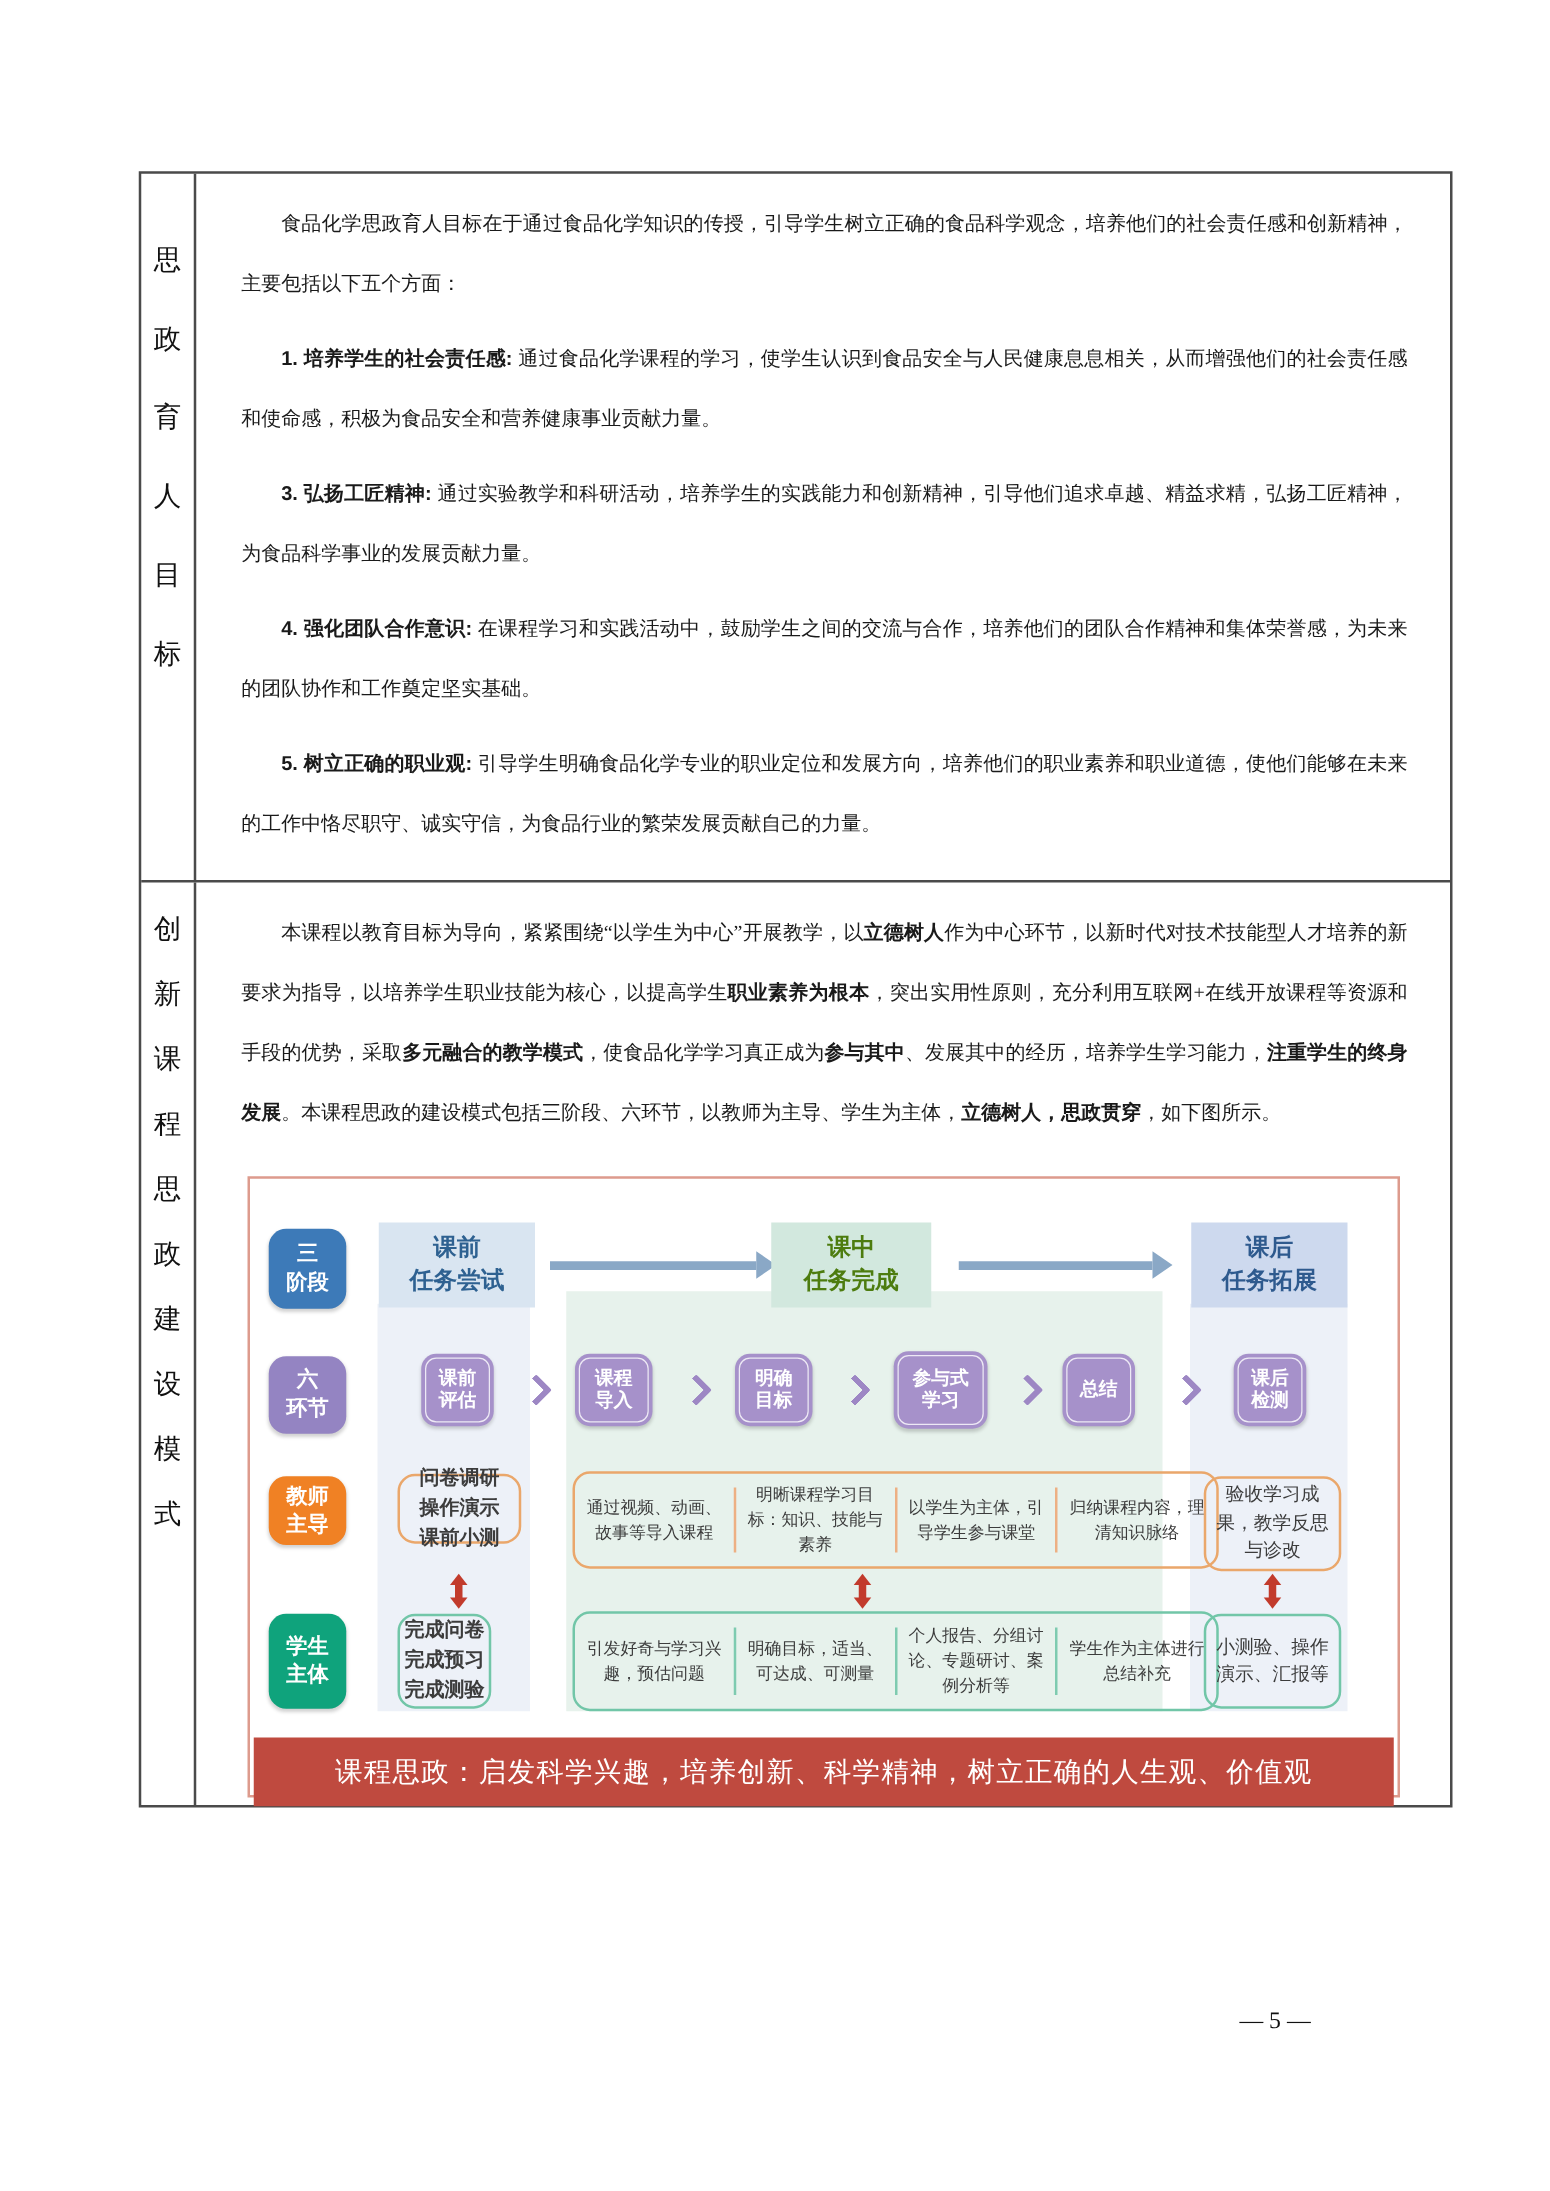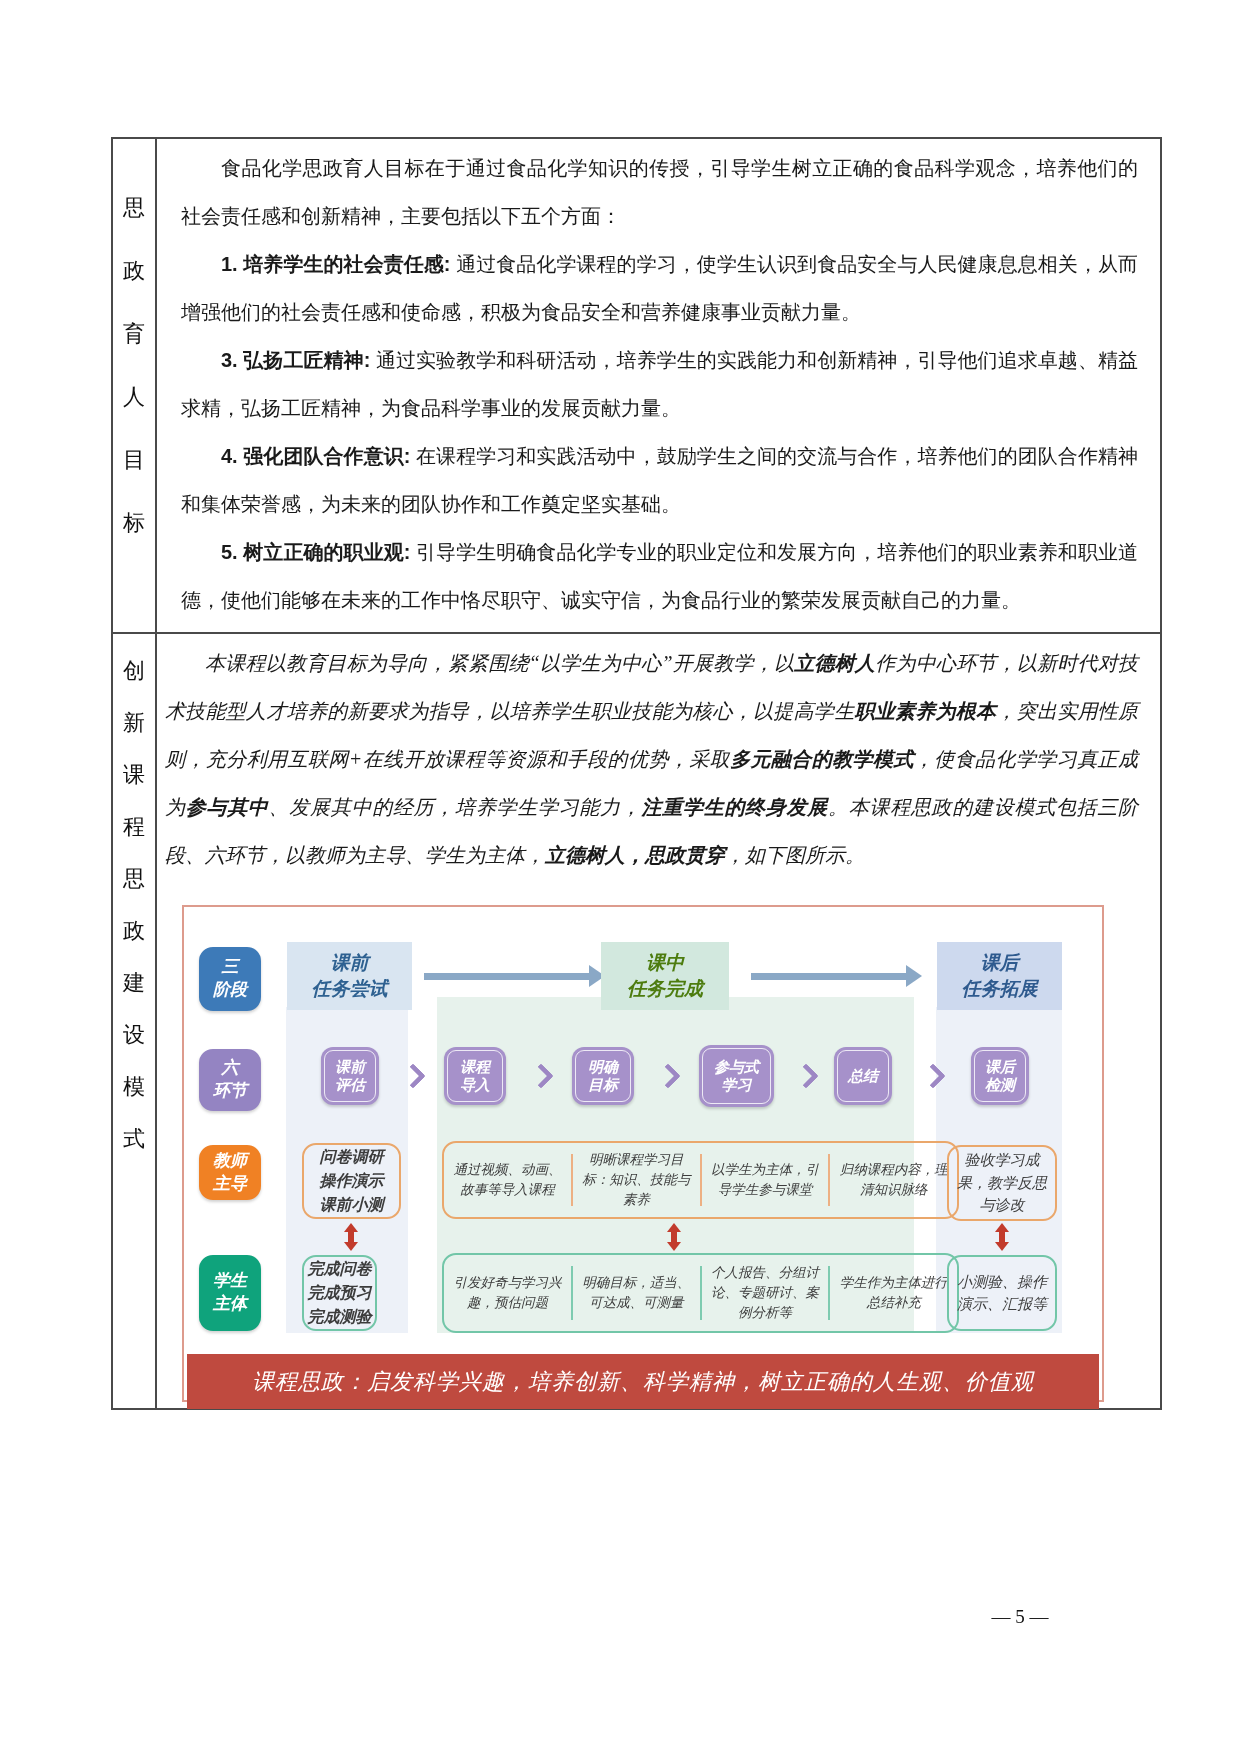--- a/index.html
+++ b/index.html
@@ -16,23 +16,23 @@
   .trow.first{border-bottom:2px solid #4a4a4a;}
   .hcell{
     width:42px;flex:0 0 42px;border-right:2px solid #4a4a4a;
     display:flex;flex-direction:column;align-items:center;
     font-size:22px;line-height:22px;color:#111;
   }
   .hcell.r1{padding-top:58px;gap:41px;}
   .hcell.r2{padding-top:26px;gap:30px;}
   .ccell{flex:1;min-width:0;box-sizing:border-box;}
   .ccell.r1{padding:5px 22px 8px 24px;}
-  .ccell.r2{padding:5px 22px 6px 8px;font-style:italic;}
+  .ccell.r2{padding:5px 22px 6px 24px;}
   .para{
-    margin:0;font-size:20px;line-height:48px;text-align:justify;text-indent:2em;
+    margin:12px;font-size:16px;line-height:48px;text-align:justify;text-indent:2em;
     word-break:break-all;
   }
   .seg-b{font-family:"Liberation Sans","DejaVu Sans",sans-serif;font-weight:700;}
   
   .diagram{
     position:relative;width:922px;height:497px;margin:26px 0 0 17px;
     border:2px solid #dd9b8d;box-sizing:border-box;background:#fff;
     font-family:"Liberation Sans","DejaVu Sans",sans-serif;color:#333;
   }
   .bg{position:absolute;}
@@ -87,21 +87,21 @@
   }
   .cv1{left:220px;} .cv2{left:348px;} .cv3{left:475px;} .cv4{left:613px;} .cv5{left:740px;}
   
   .obox,.gbox{
     position:absolute;border-radius:14px;box-sizing:border-box;background:transparent;
     display:flex;align-items:center;justify-content:center;text-align:center;color:#3c3c3c;
   }
   .obox{border:2px solid #eaa76b;}
   .gbox{border:2px solid #72c6a8;}
   .pre-list{flex-direction:column;font-size:16px;line-height:1.5;font-weight:700;}
-  .t-pre{left:118px;top:236px;width:99px;height:76px;}
+  .t-pre{left:118px;top:236px;width:99px;height:56px;}
   .s-pre{left:118px;top:348px;width:75px;height:76px;}
   .wide{left:258px;width:517px;flex-direction:row;align-items:stretch;padding:0;}
   .t-mid{top:234px;height:78px;}
   .s-mid{top:346px;height:80px;}
   .cell{
     flex:1;display:flex;align-items:center;justify-content:center;text-align:center;
     font-size:13.5px;line-height:1.5;padding:4px 5px;
   }
   .vsep{width:2px;align-self:stretch;margin:11px 0;}
   .t-mid .vsep{background:#edb083;}

